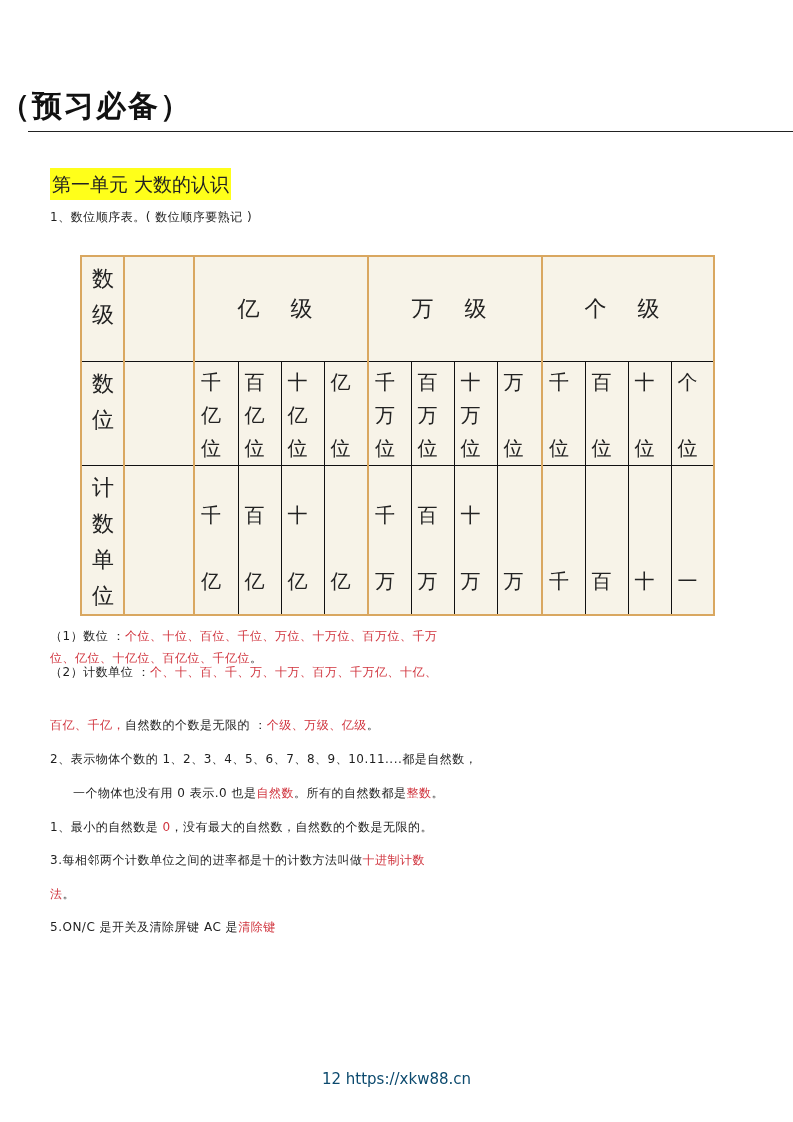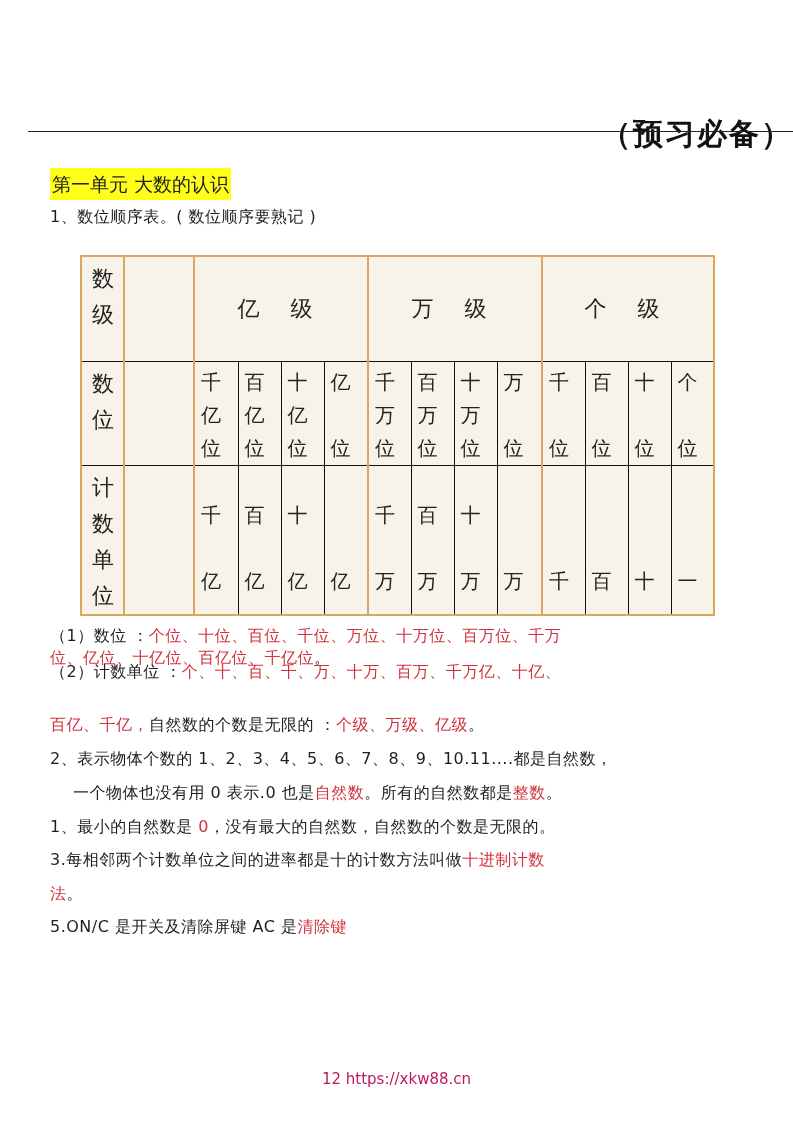--- a/index.html
+++ b/index.html
@@ -2,33 +2,33 @@
 <html><head>
   <meta charset="utf-8">
   <style>
     html, body { margin: 0; padding: 0; background: #ffffff; }
     body {
       width: 793px; height: 1122px; position: relative; overflow: hidden;
       font-family: "DejaVu Sans", "Liberation Sans", sans-serif;
       color: #1a1a1a;
     }
     .title {
-      position: absolute; left: 0; top: 86px; width: 793px; text-align: right;
+      position: absolute; left: 0; top: 86px; width: 793px; text-align: left;
       font-family: "DejaVu Serif", "Liberation Serif", serif;
-      font-size: 30px; font-weight: bold; color: #111; letter-spacing: 2px; margin-top: 28px;
+      font-size: 30px; font-weight: bold; color: #111; letter-spacing: 2px;
     }
     .title-rule {
       position: absolute; left: 28px; top: 131px; width: 765px; height: 1px; background: #222;
     }
     .unit-heading {
       position: absolute; left: 50px; top: 168px; height: 32px; padding: 0 2px;
       background: #ffff1a; font-size: 19px; line-height: 32px; color: #222;
     }
     .line {
-      position: absolute; left: 50px; font-size: 16px; line-height: 24px;
+      position: absolute; left: 50px; font-size: 12px; line-height: 24px;
       color: #1e1e1e; white-space: nowrap; letter-spacing: 0.5px;
     }
     .red { color: #d0323c; }
     
     .place-table {
       position: absolute; left: 80px; top: 255px; width: 633px; height: 350px;
       background: #f7f3e8;
       border-collapse: collapse; table-layout: fixed;
     }
     .place-table td {
@@ -43,21 +43,21 @@
     .place-table tr.r1 td { border-bottom: 1px solid #111; }
     .hdr { color: #3b3fa8; }
     .label-cell { padding: 4px 0 0 10px !important; line-height: 36px; font-size: 22px !important; }
     .group-cell { text-align: center; vertical-align: middle !important; font-size: 22px !important; letter-spacing: 12px; }
     .pos-cell { padding: 4px 0 0 6px !important; line-height: 33px; }
     .unit-cell { position: relative; }
     .unit-cell .top { position: absolute; left: 6px; top: 36px; }
     .unit-cell .bot { position: absolute; left: 6px; top: 102px; }
     .footer {
       position: absolute; left: 0; top: 1070px; width: 793px; text-align: center;
-      font-size: 15px; color: #be185d;
+      font-size: 15px; color: #0c4a6e;
     }
   </style>
 </head>
 <body>
 
 <div class="title">（预习必备）</div>
 <div class="title-rule"></div>
 
 <div class="unit-heading">第一单元 大数的认识</div>
 <div class="line" style="top:205px;">1、数位顺序表。(  数位顺序要熟记  )</div>

